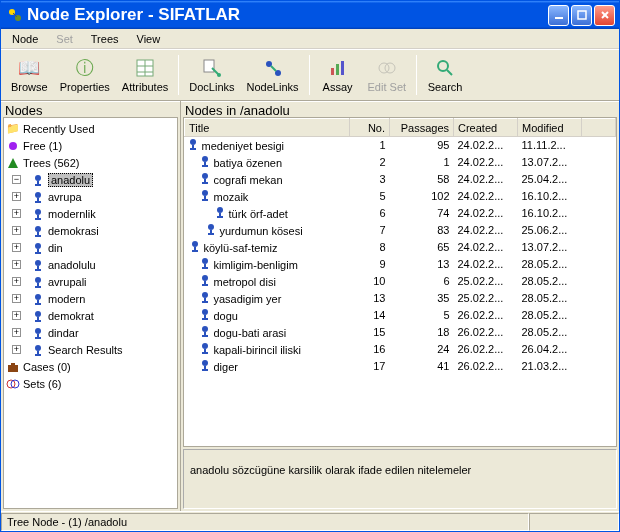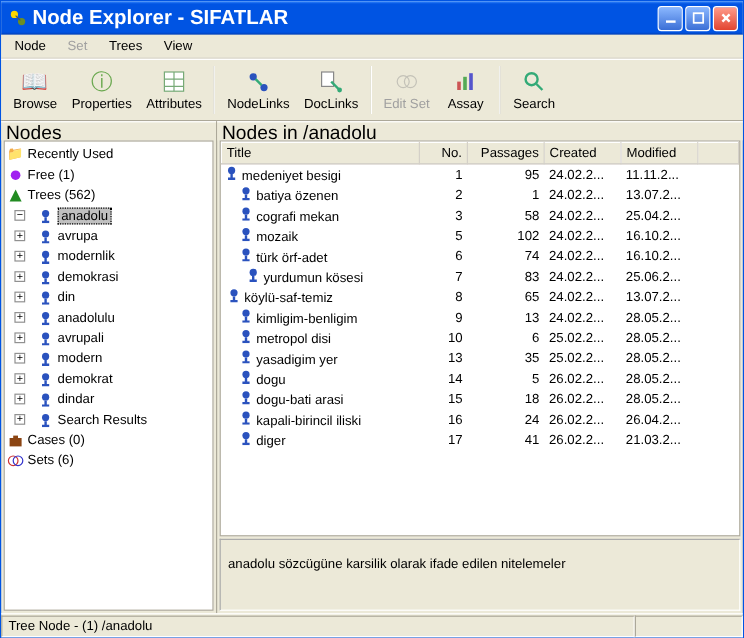--- a/index.html
+++ b/index.html
@@ -102,21 +102,21 @@
   }
   .panes {
     flex: 1;
     display: flex;
     min-height: 0;
   }
   .pane-header {
     height: 16px;
     background: #ece9d8;
     padding: 1px 4px;
-    font-size: 16px;
+    font-size: 13px;
     border-top: 1px solid #fff;
   }
   .left {
     width: 180px;
     display: flex;
     flex-direction: column;
     border-right: 1px solid #aca899;
     min-height: 0;
   }
   .right {
@@ -272,56 +272,56 @@
             <line x1="2" y1="14" x2="18" y2="14" stroke="#7a7"></line>
             <line x1="10" y1="2" x2="10" y2="18" stroke="#7a7"></line>
           </svg>
       </span>
       <span>Attributes</span>
     </div>
     <div class="toolsep"></div>
     <div class="toolbtn">
       <span class="ticon">
         <svg width="20" height="20">
+            <rect x="2" y="2" width="10" height="12" fill="#fff" stroke="#888"></rect>
+            <path d="M10 10 L17 17" stroke="#3a7" stroke-width="2"></path>
+            <circle cx="17" cy="17" r="2" fill="#3a7"></circle>
+          </svg>
+      </span>
+      <span>DocLinks</span>
+    </div>
+    <div class="toolbtn">
+      <span class="ticon">
+        <svg width="20" height="20">
             <circle cx="6" cy="6" r="3" fill="#2a52be"></circle>
             <circle cx="15" cy="15" r="3" fill="#2a52be"></circle>
             <line x1="8" y1="8" x2="13" y2="13" stroke="#3a7" stroke-width="2"></line>
           </svg>
       </span>
       <span>NodeLinks</span>
     </div>
-    <div class="toolbtn">
-      <span class="ticon">
-        <svg width="20" height="20">
-            <rect x="2" y="2" width="10" height="12" fill="#fff" stroke="#888"></rect>
-            <path d="M10 10 L17 17" stroke="#3a7" stroke-width="2"></path>
-            <circle cx="17" cy="17" r="2" fill="#3a7"></circle>
-          </svg>
-      </span>
-      <span>DocLinks</span>
-    </div>
     <div class="toolsep"></div>
-    <div class="toolbtn disabled">
-      <span class="ticon" style="opacity:.4">
-        <svg width="20" height="20">
-            <circle cx="7" cy="10" r="5" fill="none" stroke="#888"></circle>
-            <circle cx="13" cy="10" r="5" fill="none" stroke="#888"></circle>
-          </svg>
-      </span>
-      <span>Edit Set</span>
-    </div>
     <div class="toolbtn">
       <span class="ticon">
         <svg width="20" height="20">
             <rect x="3" y="10" width="3" height="7" fill="#c55"></rect>
             <rect x="8" y="6" width="3" height="11" fill="#5a5"></rect>
             <rect x="13" y="3" width="3" height="14" fill="#55c"></rect>
           </svg>
       </span>
       <span>Assay</span>
+    </div>
+    <div class="toolbtn disabled">
+      <span class="ticon" style="opacity:.4">
+        <svg width="20" height="20">
+            <circle cx="7" cy="10" r="5" fill="none" stroke="#888"></circle>
+            <circle cx="13" cy="10" r="5" fill="none" stroke="#888"></circle>
+          </svg>
+      </span>
+      <span>Edit Set</span>
     </div>
     <div class="toolsep"></div>
     <div class="toolbtn">
       <span class="ticon">
         <svg width="20" height="20">
             <circle cx="8" cy="8" r="5" fill="none" stroke="#3a7" stroke-width="2"></circle>
             <line x1="12" y1="12" x2="17" y2="17" stroke="#3a7" stroke-width="2"></line>
           </svg>
       </span>
       <span>Search</span>
@@ -574,21 +574,21 @@
                         <line x1="6" y1="7" x2="6" y2="11" stroke="#2a52be" stroke-width="2"></line>
                         <line x1="3" y1="11" x2="9" y2="11" stroke="#2a52be" stroke-width="2"></line>
                       </svg></span>mozaik</td>
                   <td class="num">5</td>
                   <td class="num">102</td>
                   <td>24.02.2...</td>
                   <td>16.10.2...</td>
                   <td></td>
                 </tr>
                 <tr>
-                  <td style="padding-left: 14px;"><span class="row-icon"><svg width="12" height="12">
+                  <td style="padding-left: 29px;"><span class="row-icon"><svg width="12" height="12">
                         <circle cx="6" cy="4" r="3" fill="#2a52be"></circle>
                         <line x1="6" y1="7" x2="6" y2="11" stroke="#2a52be" stroke-width="2"></line>
                         <line x1="3" y1="11" x2="9" y2="11" stroke="#2a52be" stroke-width="2"></line>
                       </svg></span>türk örf-adet</td>
                   <td class="num">6</td>
                   <td class="num">74</td>
                   <td>24.02.2...</td>
                   <td>16.10.2...</td>
                   <td></td>
                 </tr>

